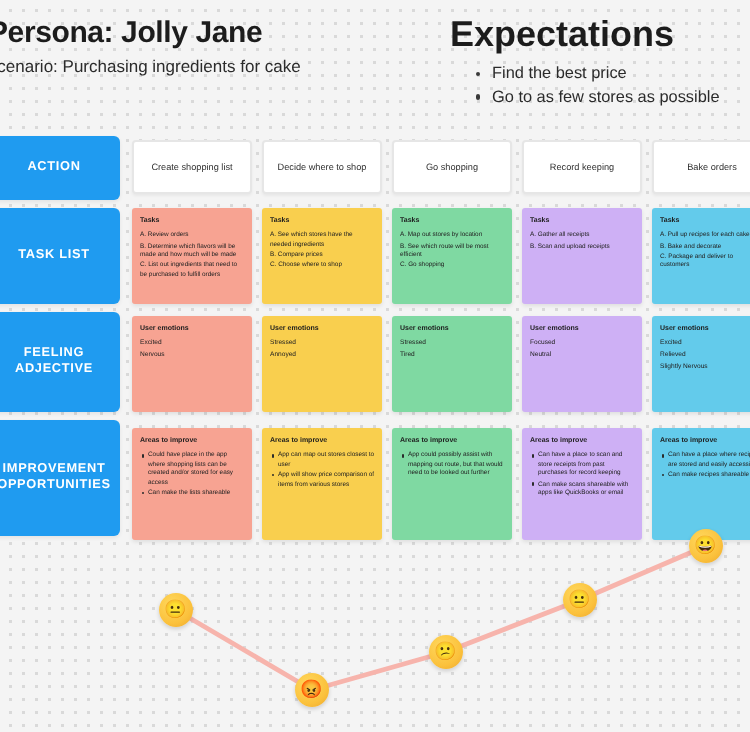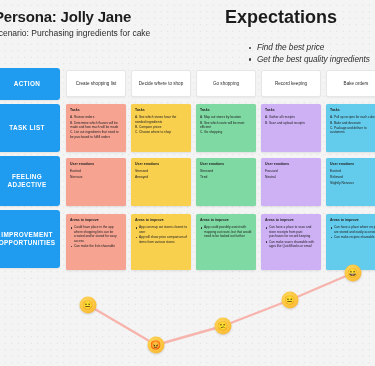--- a/index.html
+++ b/index.html
@@ -28,21 +28,21 @@
   .persona-sub{
     position:absolute;left:-7px;top:28px;
     font-size:8.5px;color:#2b2b2b;white-space:nowrap;
   }
   .exp-title{
     position:absolute;left:225px;top:7px;
     font-size:18px;font-weight:bold;color:#1c1c1c;
   }
   .exp-list{
     position:absolute;left:232px;top:26px;
-    margin:16px;padding:0;list-style:none;font-style:italic;
+    margin:5px;padding:0;list-style:none;
   }
   .exp-list li{
     font-size:8.2px;color:#2b2b2b;line-height:11.6px;
     position:relative;padding-left:9px;white-space:nowrap;
   }
   .exp-list li::before{
     content:"";position:absolute;left:1px;top:4.6px;
     width:2.4px;height:2.4px;border-radius:50%;background:#3a3a3a;
   }
   
@@ -102,21 +102,21 @@
 <body>
 
 <div id="board"></div>
 
 <div id="header">
   <div class="persona-title">Persona: Jolly Jane</div>
   <div class="persona-sub">Scenario: Purchasing ingredients for cake</div>
   <div class="exp-title">Expectations</div>
   <ul class="exp-list" id="exp-list">
       <li>Find the best price</li>
-      <li>Get the best quality ingredients</li>
+      <li>Go to as few stores as possible</li>
     </ul>
 </div>
 
 <div id="rowlabels">
     <div class="rowlabel" style="top: 68px; height: 32px;">
       <span>ACTION</span>
     </div>
     <div class="rowlabel" style="top: 104px; height: 48px;">
       <span>TASK LIST</span>
     </div>

